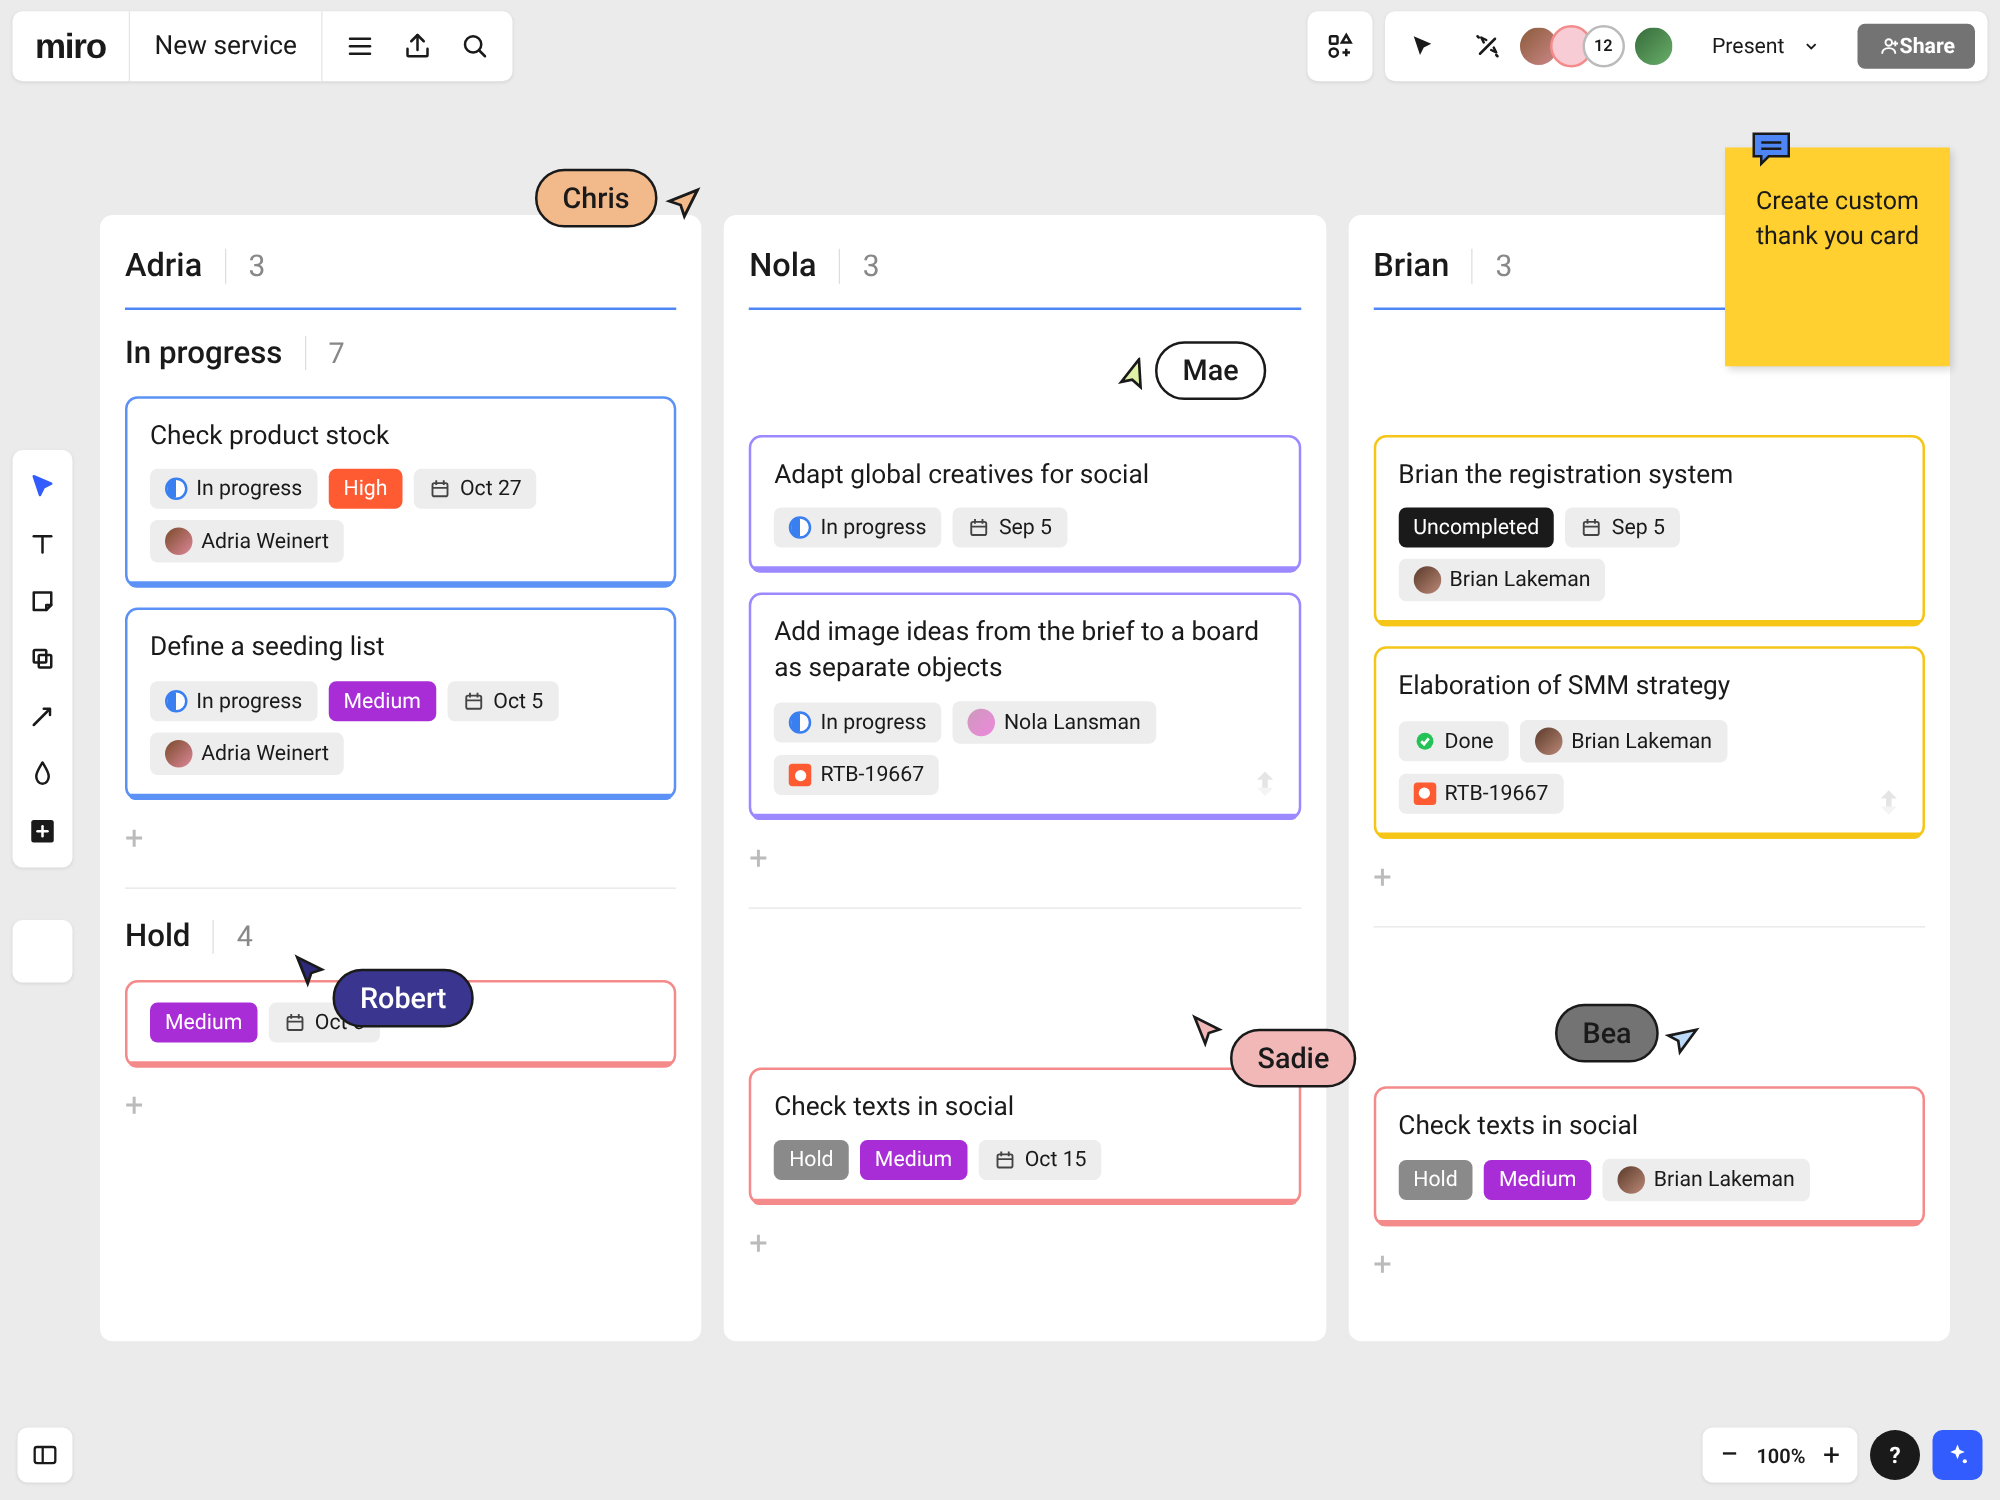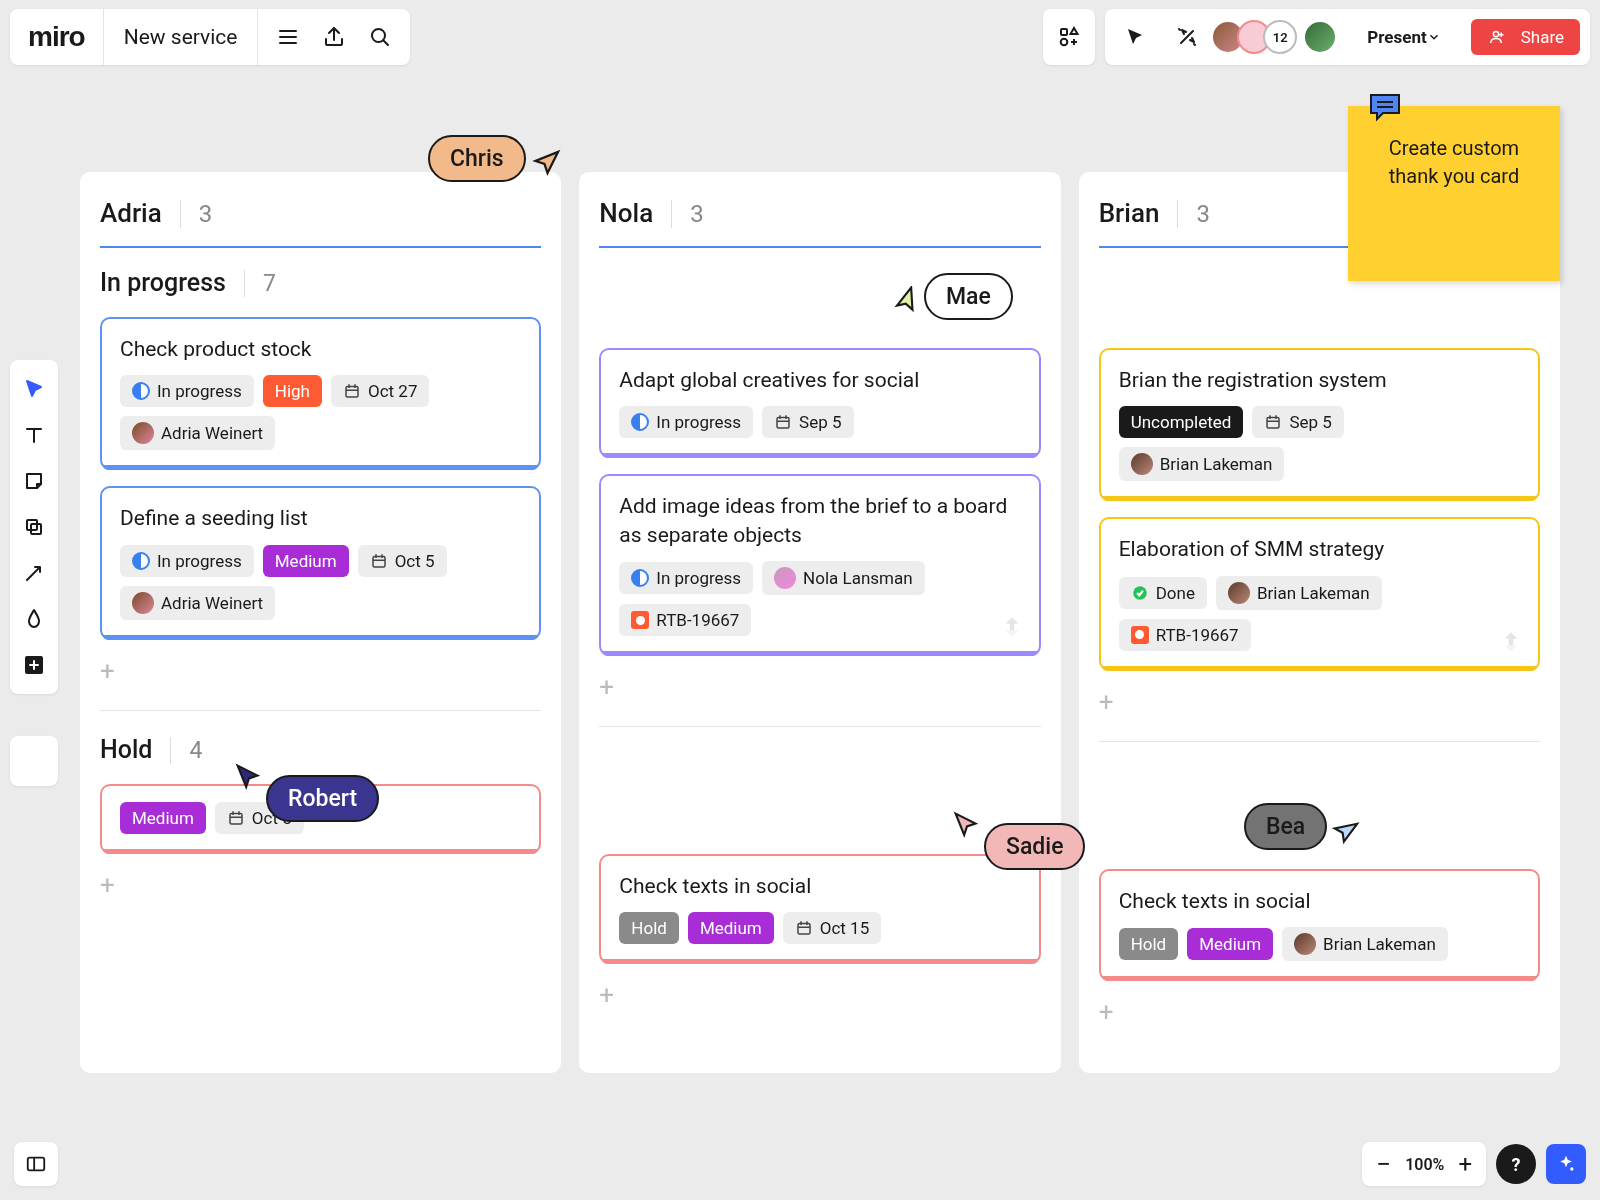--- a/index.html
+++ b/index.html
@@ -10,22 +10,22 @@
 .topbar .group{background:#fff;border-radius:8px;height:56px;display:flex;align-items:center;box-shadow:0 1px 3px rgba(0,0,0,.08)}
 .brand{font-family:Arial,sans-serif;font-weight:900;font-size:28px;letter-spacing:-1px;padding:0 18px;border-right:1px solid #e5e5e5;height:100%;display:flex;align-items:center}
 .board-name{font-size:21px;padding:0 20px}
 .top-icons{display:flex;align-items:center;gap:6px;padding:0 10px;border-left:1px solid #e5e5e5;height:100%}
 .icon-btn{width:40px;height:40px;display:flex;align-items:center;justify-content:center;border-radius:6px;cursor:pointer}
 .icon-btn svg{width:24px;height:24px;stroke:#1a1a1a;stroke-width:2;fill:none;stroke-linecap:round;stroke-linejoin:round}
 .app-switch{margin-left:auto;padding:0 14px}
 .right-cluster{padding:0 10px;display:flex;align-items:center;gap:12px}
 .avatars{display:flex;align-items:center}
 .av{width:34px;height:34px;border-radius:50%;border:2px solid #fff;margin-left:-8px;display:flex;align-items:center;justify-content:center;font-size:13px;font-weight:600}
-.present{padding:0 18px;font-weight:700;font-size:17px;display:flex;align-items:center;}
-.share-btn{background:#ef4444;color:#fff;border-radius:6px;padding:8px 16px;display:flex;align-items:center;gap:16px;font-weight:400;font-size:17px}
+.present{padding:0 18px;font-weight:400;font-size:17px;display:flex;align-items:center;gap:14px}
+.share-btn{background:#737373;color:#fff;border-radius:6px;padding:8px 16px;display:flex;align-items:center;gap:0;font-weight:700;font-size:17px}
 .share-btn svg{stroke:#fff;width:18px;height:18px;stroke-width:2;fill:none}
 
 
 .toolbar{position:absolute;left:10px;top:360px;width:48px;background:#fff;border-radius:8px;display:flex;flex-direction:column;align-items:center;padding:6px 0;box-shadow:0 1px 3px rgba(0,0,0,.08)}
 .toolbar .tbtn{width:40px;height:46px;display:flex;align-items:center;justify-content:center;cursor:pointer}
 .toolbar .tbtn.active svg{stroke:#335cff;fill:#335cff}
 .toolbar svg{width:24px;height:24px;stroke:#1a1a1a;stroke-width:2;fill:none;stroke-linecap:round;stroke-linejoin:round}
 .undo-redo{position:absolute;left:10px;top:736px;width:48px;background:#fff;border-radius:8px;display:flex;flex-direction:column;align-items:center;padding:6px 0;box-shadow:0 1px 3px rgba(0,0,0,.08)}
 
 
@@ -62,21 +62,21 @@
 .avatar-sm{width:22px;height:22px;border-radius:50%;display:inline-block}
 .jira{width:18px;height:18px;background:#ff5b33;border-radius:3px;display:inline-flex;align-items:center;justify-content:center}
 .jira::after{content:"";width:9px;height:9px;border-radius:50%;background:#fff}
 .add-row{color:#bbb;font-size:26px;margin:10px 0 0;display:flex;align-items:center}
 .jira-corner{position:absolute;right:14px;bottom:10px;opacity:.25}
 .jira-corner svg{width:26px;height:26px;fill:#999}
 
 
 .cursor-tag{position:absolute;z-index:40;display:flex;align-items:flex-end}
 .cursor-tag .lbl{padding:8px 20px;border-radius:999px;border:2px solid #1a1a1a;font-size:23px;font-weight:500}
-.sticky{position:absolute;top:106px;right:40px;width:212px;height:175px;background:#ffd02f;padding:28px 16px 16px;font-size:20px;text-align:center;line-height:1.4;z-index:5;box-shadow:2px 3px 6px rgba(0,0,0,.15)}
+.sticky{position:absolute;top:118px;right:40px;width:180px;height:175px;background:#ffd02f;padding:28px 16px 16px;font-size:20px;text-align:center;line-height:1.4;z-index:5;box-shadow:2px 3px 6px rgba(0,0,0,.15)}
 .sticky .comment-ic{position:absolute;top:-14px;left:20px}
 
 
 .zoom-group{position:absolute;right:14px;bottom:14px;display:flex;align-items:center;gap:10px}
 .zoom-bar{background:#fff;border-radius:8px;height:44px;display:flex;align-items:center;gap:14px;padding:0 14px;box-shadow:0 1px 3px rgba(0,0,0,.08);font-size:16px;font-weight:600}
 .helpbtn{width:40px;height:40px;border-radius:50%;background:#1a1a1a;color:#fff;display:flex;align-items:center;justify-content:center;font-weight:700;font-size:18px}
 .aibtn{width:40px;height:40px;border-radius:8px;background:#335cff;display:flex;align-items:center;justify-content:center}
 .panel-toggle{position:absolute;left:14px;bottom:14px;width:44px;height:44px;background:#fff;border-radius:8px;display:flex;align-items:center;justify-content:center;box-shadow:0 1px 3px rgba(0,0,0,.08)}
 </style>
 </head>

